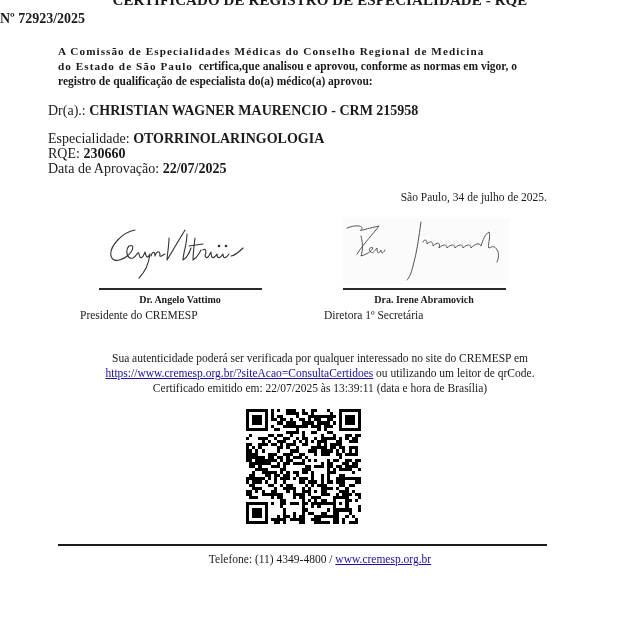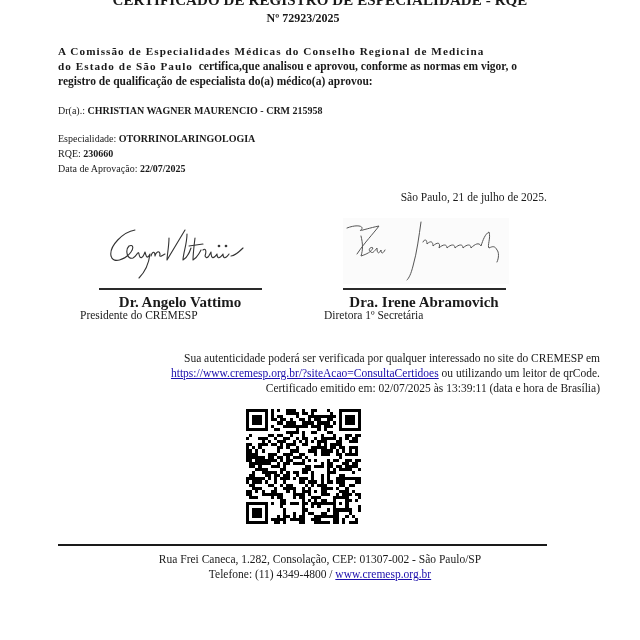--- a/index.html
+++ b/index.html
@@ -21,23 +21,22 @@
       top: -8px;
       text-align: center;
       font-weight: bold;
       font-size: 15px;
       letter-spacing: 0.1px;
       white-space: nowrap;
     }
     .number {
       left: 0; width: 606px;
       top: 11px;
-      text-align: center;
       font-weight: bold;
-      font-size: 12px;
+      font-size: 14px;
     }
     .intro {
       left: 58px;
       top: 44px;
       width: 490px;
       font-size: 11.5px;
       line-height: 15px;
       font-weight: bold;
     }
     .intro .spaced {
@@ -50,22 +49,22 @@
     }
     .intro .line2 {
       display: block;
       white-space: nowrap;
     }
     .intro .line3 {
       display: block;
       white-space: nowrap;
     }
     .field-line {
-      left: 58px;
-      font-size: 10px;
+      left: 48px;
+      font-size: 14px;
       line-height: 14px;
       white-space: nowrap;
     }
     .field-line b { font-weight: bold; }
     .place-date {
       right: 93px;
       top: 191px;
       font-size: 11.5px;
       white-space: nowrap;
     }
@@ -73,35 +72,35 @@
       width: 164px;
       height: 62px;
     }
     .sig-line {
       height: 2px;
       background: #2a2a2a;
     }
     .sig-name {
       width: 200px;
       text-align: center;
-      font-size: 15px;
+      font-size: 10px;
       font-weight: bold;
       white-space: nowrap;
     }
     .sig-role {
       width: 200px;
       text-align: left;
       font-size: 11.5px;
       white-space: nowrap;
     }
     .verify {
       left: 40px;
       width: 560px;
       top: 351px;
-      text-align: right;
+      text-align: center;
       font-size: 11.5px;
       line-height: 15px;
     }
     .verify a, .footer a {
       color: #1a0dab;
       text-decoration: underline;
     }
     .qr {
       left: 246px;
       top: 409px;
@@ -143,21 +142,21 @@
 <div class="abs field-line" style="top:132px">
   <span style="white-space:pre">Especialidade: </span><b>OTORRINOLARINGOLOGIA</b>
 </div>
 <div class="abs field-line" style="top:147px">
   <span style="white-space:pre">RQE: </span><b>230660</b>
 </div>
 <div class="abs field-line" style="top:162px">
   <span style="white-space:pre">Data de Aprovação: </span><b>22/07/2025</b>
 </div>
 
-<div class="abs place-date">São Paulo, 21 de julho de 2025.</div>
+<div class="abs place-date">São Paulo, 34 de julho de 2025.</div>
 
 <div class="abs sig-area" style="left:103px; top:220px;">
   <svg width="164" height="62" viewBox="0 0 164 62" fill="none" stroke="#333" stroke-width="1.1" stroke-linecap="round" stroke-linejoin="round">
     <path d="M32 10 C 20 12, 6 26, 8 36 C 10 44, 22 40, 28 32 C 31 28, 30 24, 26 26 C 22 30, 24 40, 30 38 C 34 36, 35 30, 36 34 C 37 40, 40 38, 42 32 C 43 36, 44 40, 47 34 C 46 42, 42 52, 36 58"></path>
     <path d="M48 36 C 50 30, 52 32, 52 36 C 53 32, 56 30, 57 34 C 56 38, 58 36, 62 34"></path>
     <path d="M66 18 C 66 26, 64 36, 64 40 C 70 30, 76 20, 82 10"></path>
     <path d="M84 14 C 84 24, 80 34, 80 40 C 84 38, 86 34, 88 28"></path>
     <path d="M92 18 C 91 26, 90 34, 90 40 C 94 38, 96 34, 98 30"></path>
     <path d="M86 26 L 100 24"></path>
     <path d="M100 30 C 102 28, 104 30, 102 36 C 104 40, 106 36, 108 32 C 108 38, 110 40, 114 34 C 114 38, 116 40, 120 34 C 120 38, 122 40, 126 34"></path>
@@ -178,21 +177,21 @@
     <path d="M80 24 C 82 20, 84 22, 84 26 C 88 22, 90 24, 90 28 C 94 24, 98 24, 96 30 C 100 26, 104 26, 104 30 C 108 26, 112 26, 112 30 C 116 26, 120 26, 120 30 C 124 26, 128 26, 128 30 C 132 26, 136 24, 138 28 C 140 22, 142 16, 146 14 C 148 20, 144 28, 146 30 C 150 28, 152 28, 154 32 C 156 34, 156 40, 154 44"></path>
   </svg>
 </div>
 <div class="abs sig-line" style="left:343px; top:288px; width:163px;"></div>
 <div class="abs sig-name" style="left:324px; top:294px;">Dra. Irene Abramovich</div>
 <div class="abs sig-role" style="left:324px; top:309px;">Diretora 1º Secretária</div>
 
 <div class="abs verify">
   <div>Sua autenticidade poderá ser verificada por qualquer interessado no site do CREMESP em</div>
   <div><a href="#">https://www.cremesp.org.br/?siteAcao=ConsultaCertidoes</a><span style="white-space:pre"> ou utilizando um leitor de qrCode.</span></div>
-  <div>Certificado emitido em: 02/07/2025 às 13:39:11 (data e hora de Brasília)</div>
+  <div>Certificado emitido em: 22/07/2025 às 13:39:11 (data e hora de Brasília)</div>
 </div>
 
 <div class="abs qr">
   <svg id="qr-svg" width="115" height="115" viewBox="0 0 37 37" shape-rendering="crispEdges">
       <rect width="37" height="37" fill="#fff"></rect>
       <rect x="0" y="0" width="1" height="1" fill="#000"></rect>
       <rect x="1" y="0" width="1" height="1" fill="#000"></rect>
       <rect x="2" y="0" width="1" height="1" fill="#000"></rect>
       <rect x="3" y="0" width="1" height="1" fill="#000"></rect>
       <rect x="4" y="0" width="1" height="1" fill="#000"></rect>
@@ -872,15 +871,14 @@
       <rect x="29" y="36" width="1" height="1" fill="#000"></rect>
       <rect x="31" y="36" width="1" height="1" fill="#000"></rect>
       <rect x="33" y="36" width="1" height="1" fill="#000"></rect>
       <rect x="34" y="36" width="1" height="1" fill="#000"></rect>
       <rect x="35" y="36" width="1" height="1" fill="#000"></rect>
     </svg>
 </div>
 
 <div class="abs footer-line"></div>
 <div class="abs footer">
-  <div>Rua Frei Caneca, 1.282, Consolação, CEP: 01307-002 - São Paulo/SP</div>
   <div><span style="white-space:pre">Telefone: (11) 4349-4800 / </span><a href="#">www.cremesp.org.br</a></div>
 </div>
 
 </body></html>

